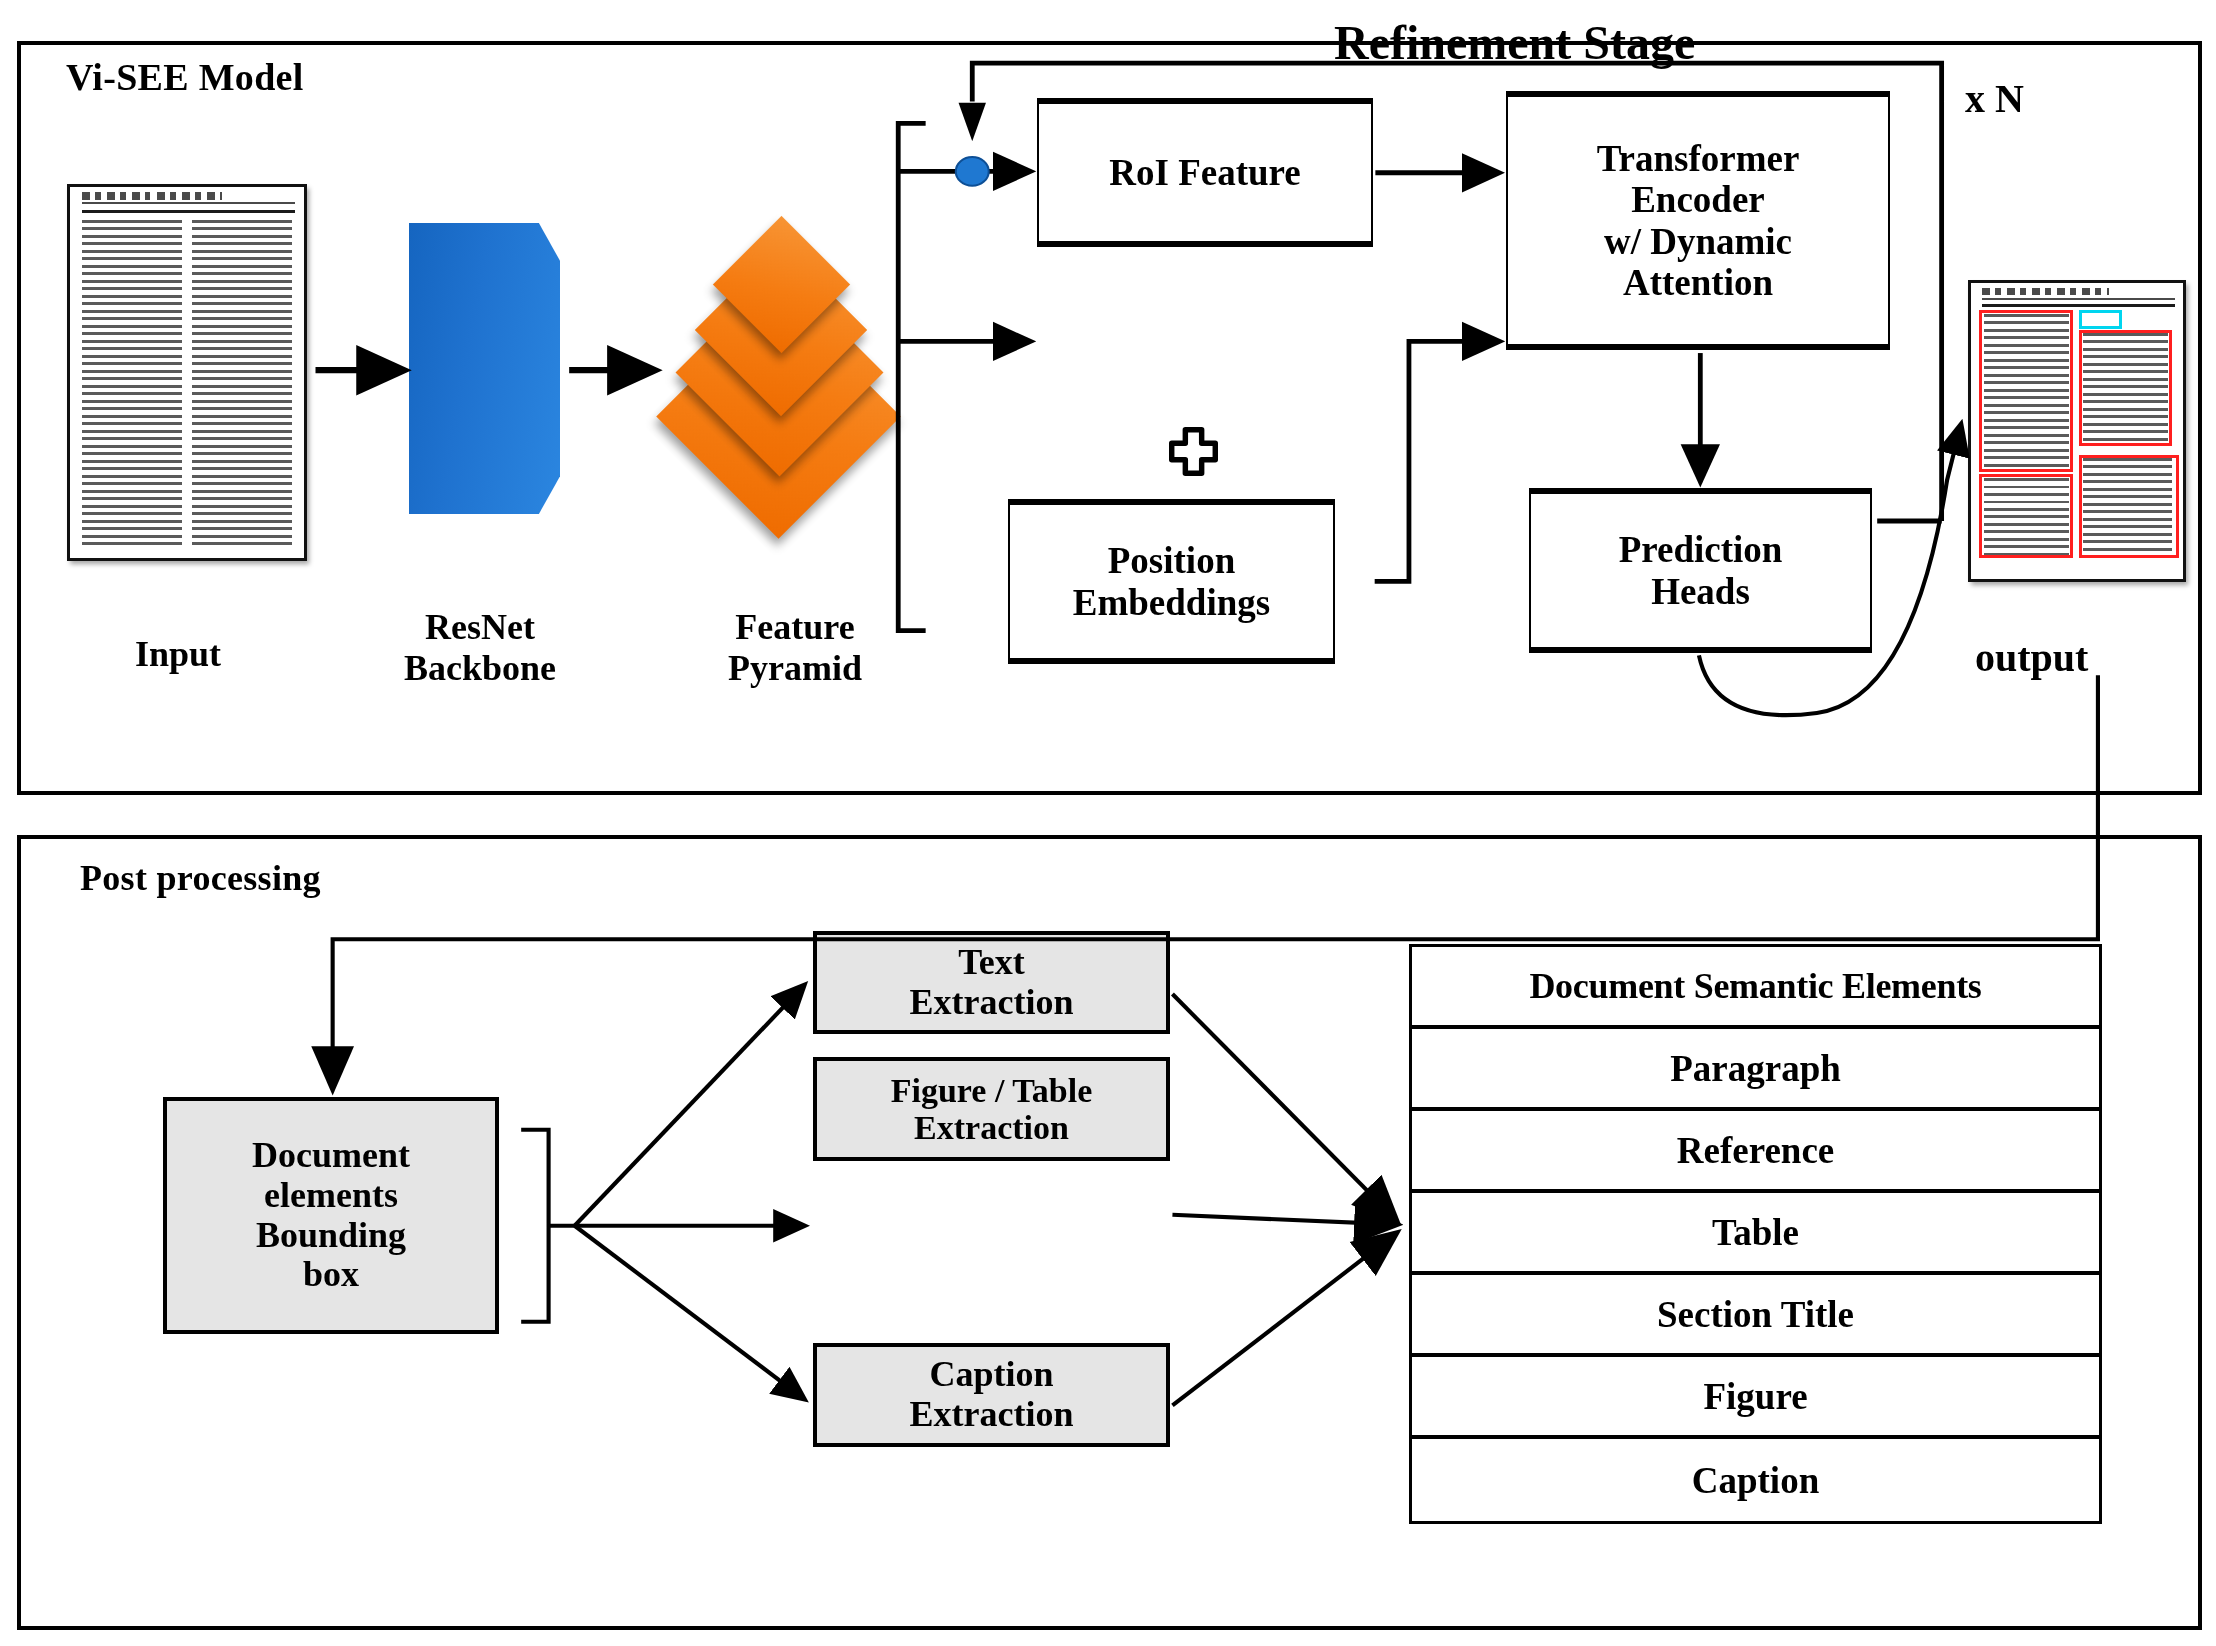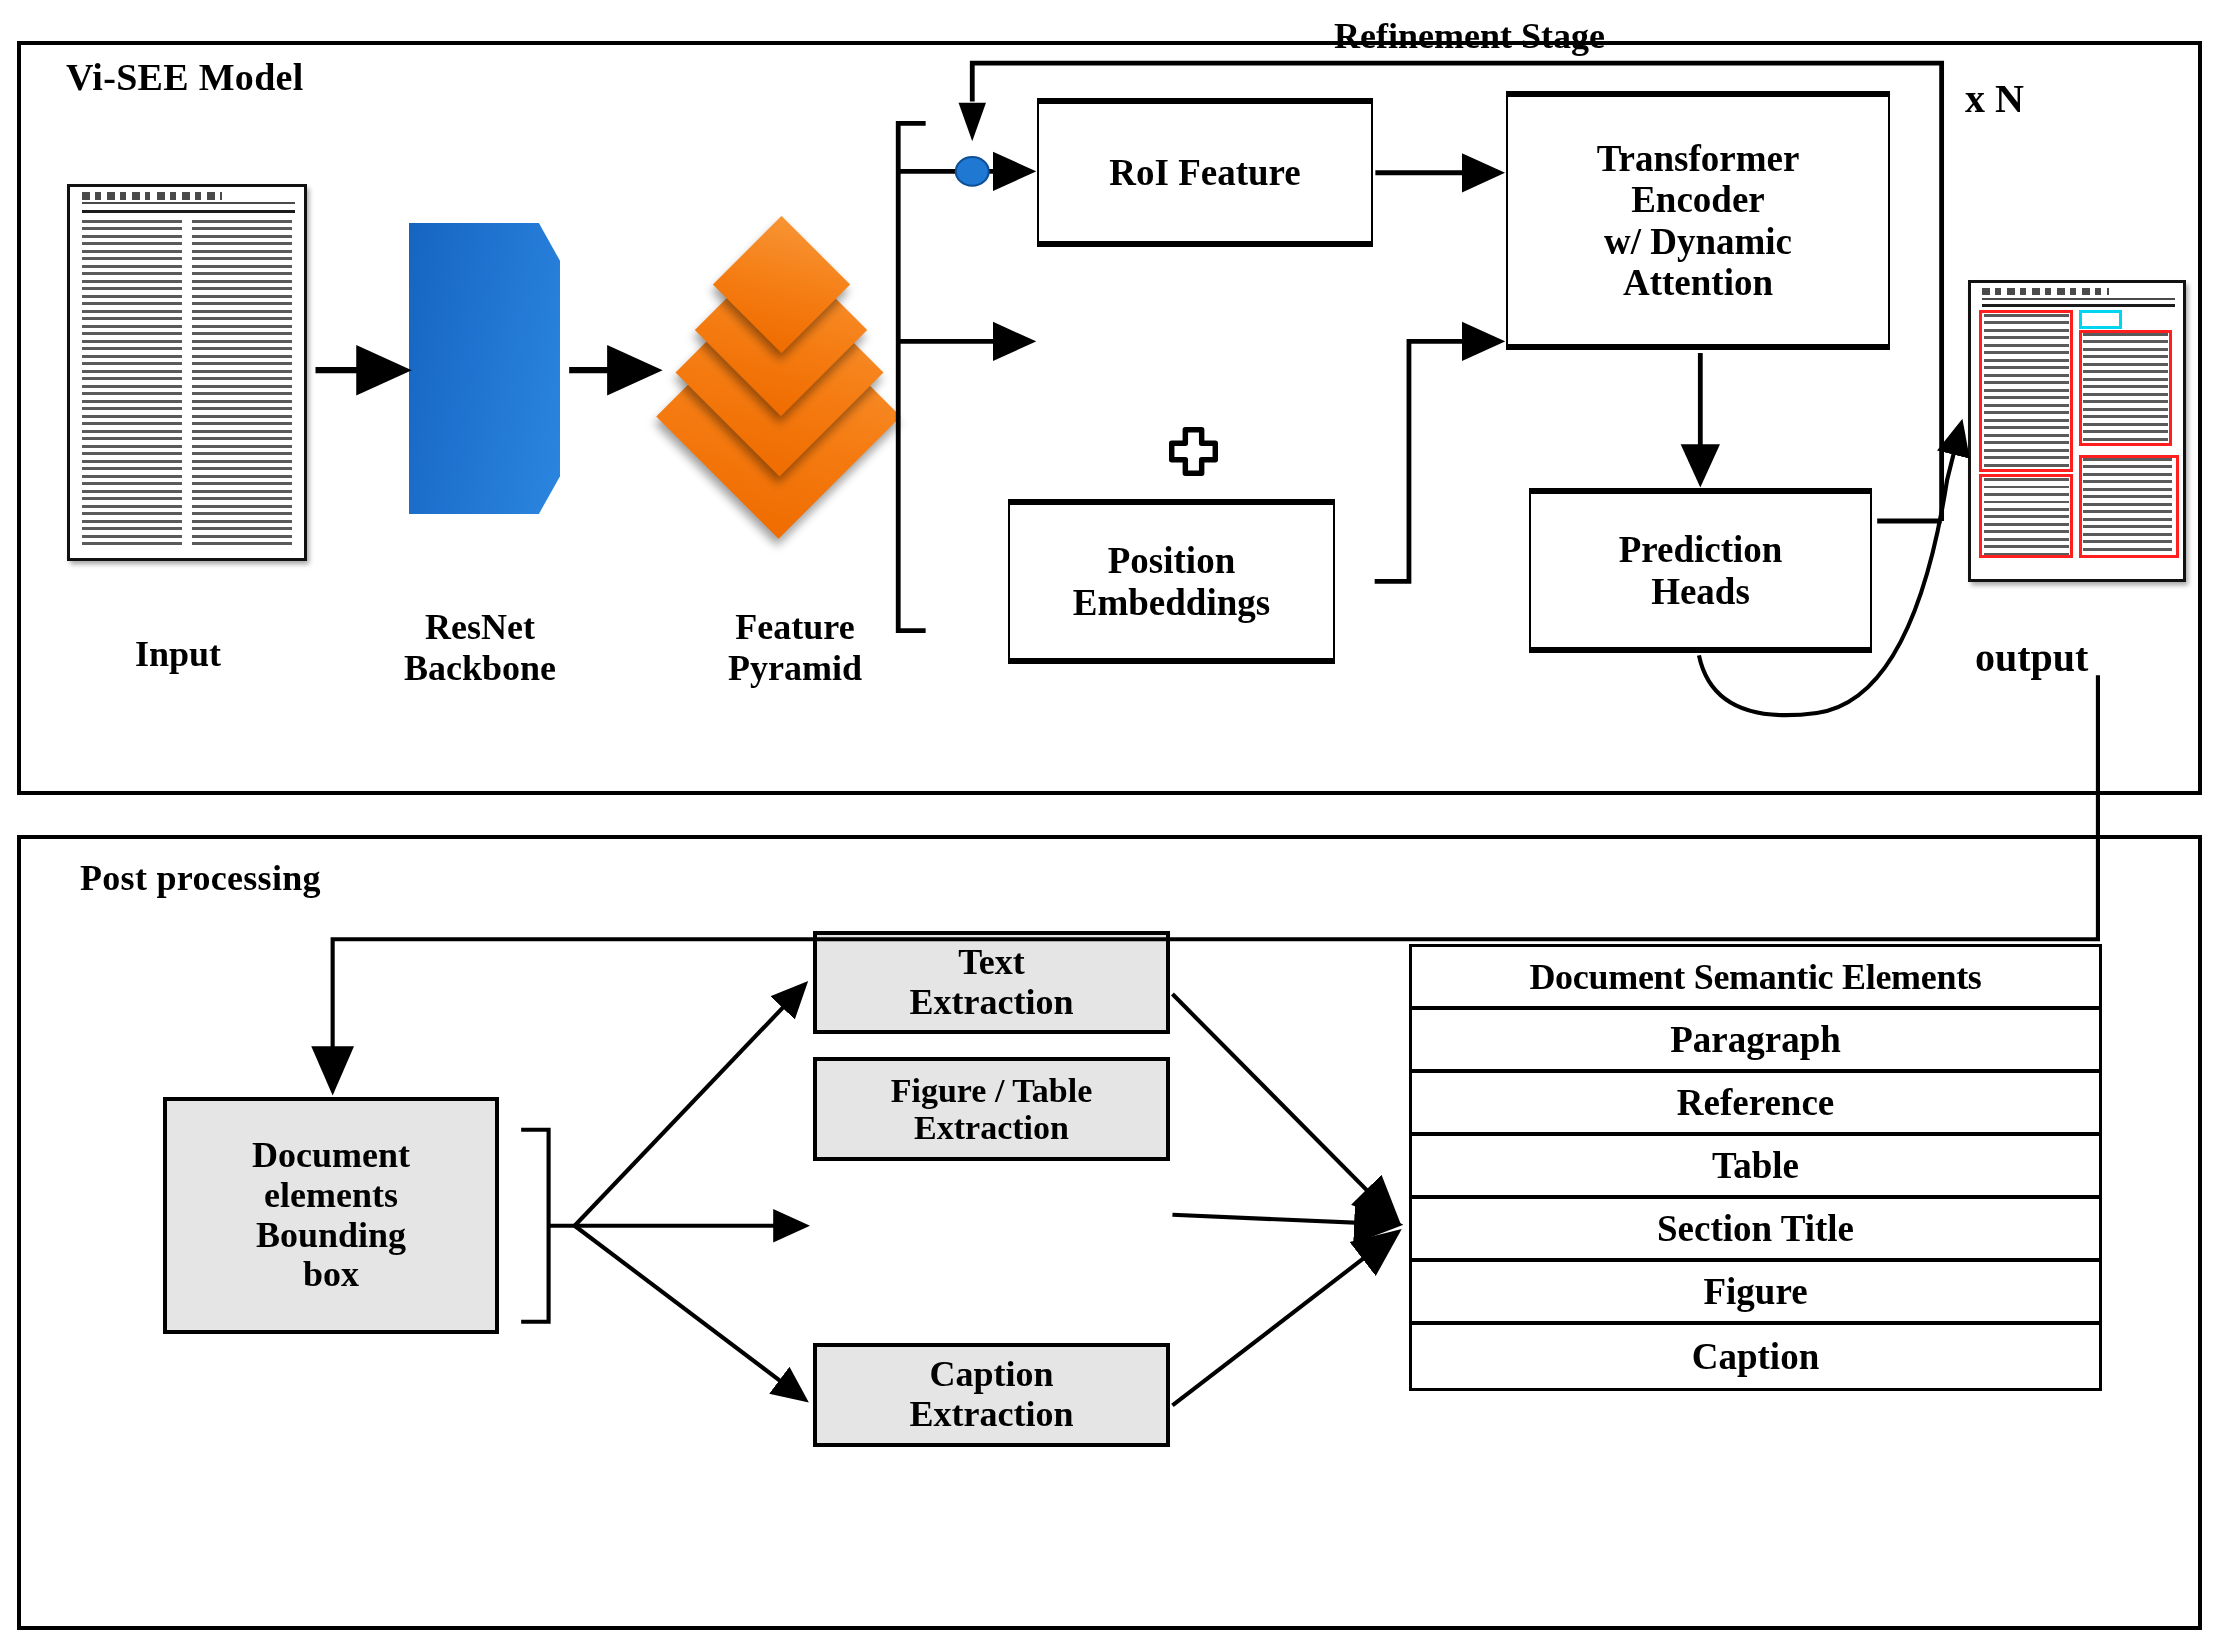--- a/index.html
+++ b/index.html
@@ -35,21 +35,21 @@
   }
   #title-model { left: 66px; top: 55px; font-size: 38px; }
   #title-post  { left: 80px; top: 857px; font-size: 36px; }
 
   .stage-label {
     position: absolute;
     font-weight: bold;
     white-space: nowrap;
     color: #000;
   }
-  #label-refinement { left: 1334px; top: 15px; font-size: 36px; }
+  #label-refinement { left: 1334px; top: 15px; font-size: 48px; }
   #label-xn { left: 1965px; top: 75px; font-size: 40px; }
   #label-output { left: 1975px; top: 634px; font-size: 40px; font-weight: bold; }
 
   .flow-label {
     position: absolute;
     text-align: center;
     font-size: 36px;
     font-weight: bold;
     color: #000;
     line-height: 1.14;
@@ -106,21 +106,21 @@
     position: absolute;
     left: 1409px;
     top: 944px;
     width: 693px;
     border: 3.4px solid #000;
     box-sizing: border-box;
     background: #ffffff;
   }
   #dse-table .dse-row {
     border-bottom: 4.8px solid #000;
-    height: 63px;
+    height: 82px;
     display: flex;
     align-items: center;
     justify-content: center;
     font-weight: bold;
     font-size: 37px;
     color: #000;
     box-sizing: border-box;
   }
   #dse-table .dse-row:last-child { border-bottom: none; }
   #dse-table .dse-row.dse-head { font-size: 36px; letter-spacing: -0.3px; }

